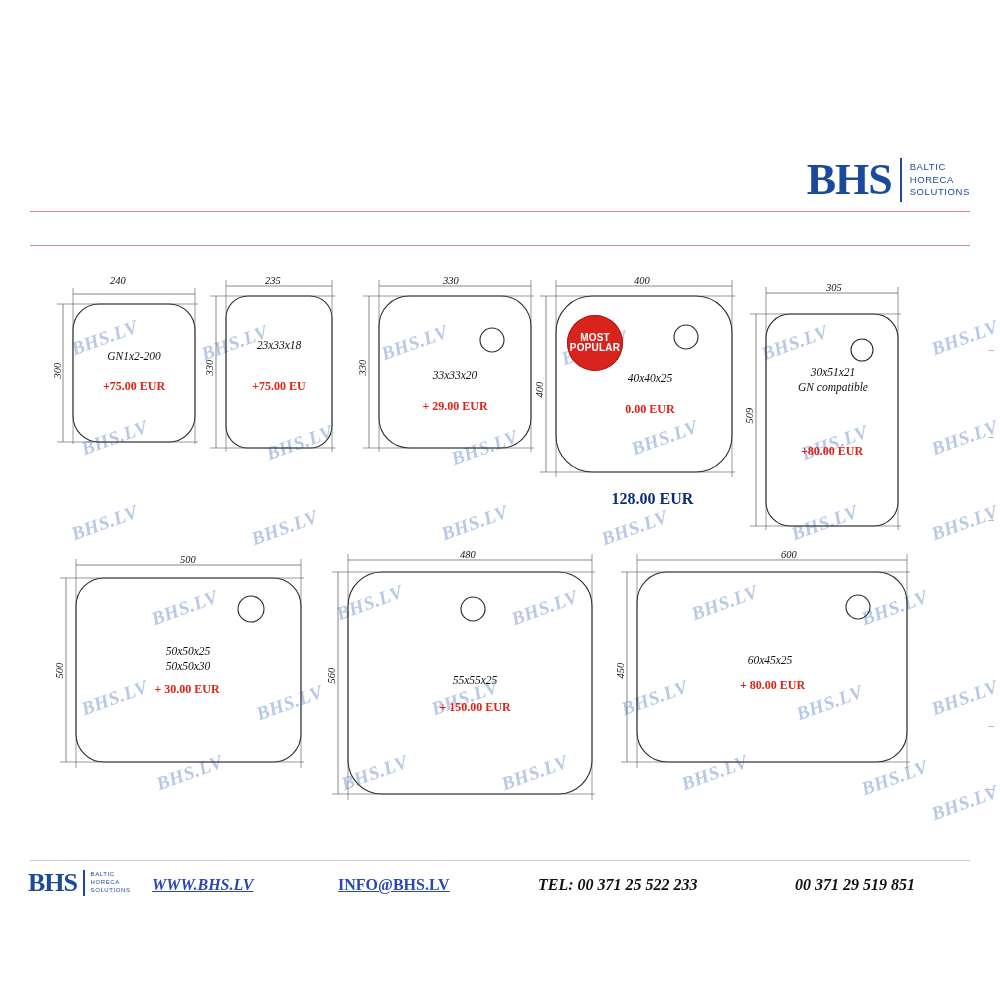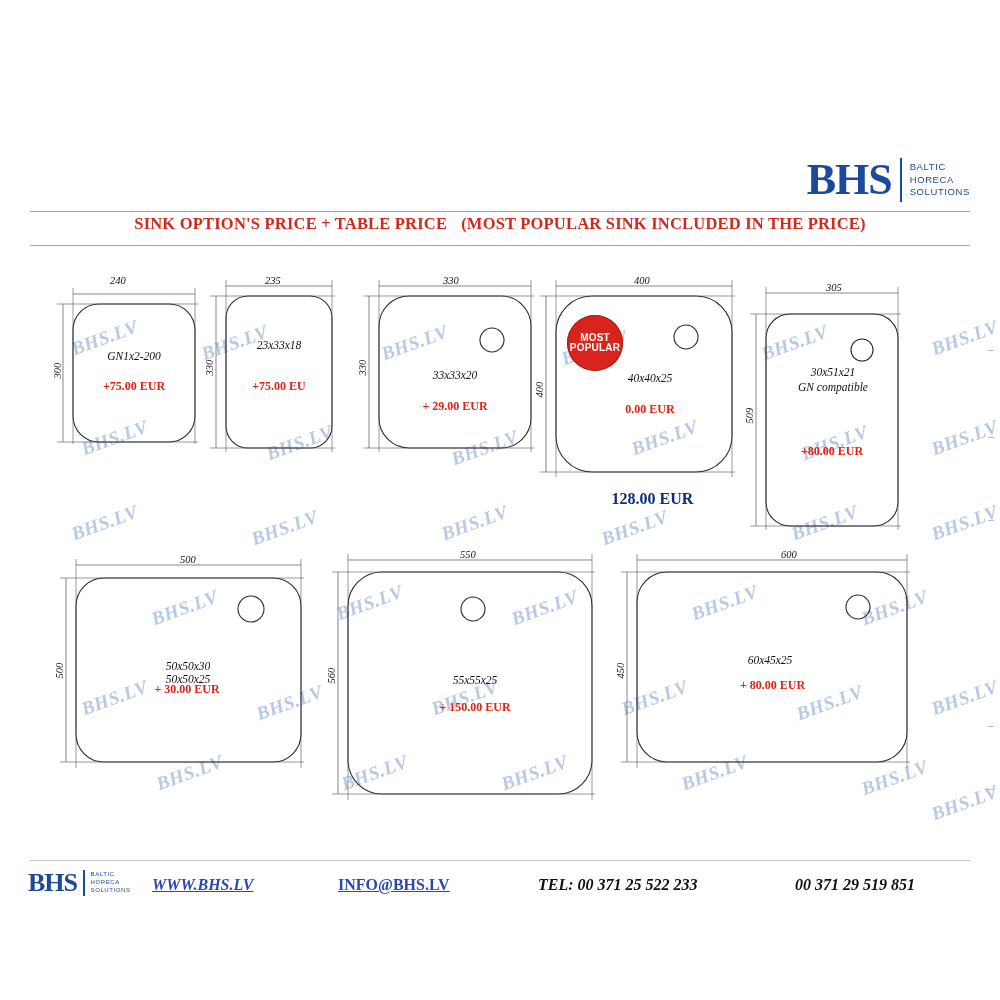--- a/index.html
+++ b/index.html
@@ -233,24 +233,20 @@
     <div class="logo-divider"></div>
     <div class="logo-sub">
       <div>BALTIC</div>
       <div>HORECA</div>
       <div>SOLUTIONS</div>
     </div>
   </div>
 
   <div class="title-rule top"></div>
   <div class="title-rule bottom"></div>
-  <div class="title-wrap">
-    <span class="title-text">SINK OPTION'S PRICE + TABLE PRICE</span>
-    <span class="title-text small" style="margin-left:10px;">(MOST POPULAR SINK INCLUDED IN THE PRICE)</span>
-  </div>
 
   <svg class="canvas" width="1000" height="1000" viewBox="0 0 1000 1000">
     <g fill="none" stroke="#2a2a2a" stroke-width="1.1">
 
       <rect x="73" y="272" width="122" height="138" rx="26" ry="26"></rect>
 
       <line x1="73" y1="262" x2="195" y2="262" stroke="#555" stroke-width="0.7"></line>
       <line x1="73" y1="256" x2="73" y2="412" stroke="#555" stroke-width="0.6"></line>
       <line x1="195" y1="256" x2="195" y2="412" stroke="#555" stroke-width="0.6"></line>
       <line x1="63" y1="272" x2="63" y2="410" stroke="#555" stroke-width="0.7"></line>
@@ -390,25 +386,25 @@
   </div>
 
   <div class="dim" style="left:826px; top:250px;">305</div>
   <div class="dim vert" style="left:734px; top:378px; width:30px; text-align:center;">509</div>
   <div class="sink-label" style="left:768px; top:334px; width:130px;">30x51x21</div>
   <div class="sink-label" style="left:768px; top:349px; width:130px;">GN compatible</div>
   <div class="price" style="left:762px; top:412px; width:140px;">+80.00 EUR</div>
 
   <div class="dim" style="left:180px; top:522px;">500</div>
   <div class="dim vert" style="left:44px; top:633px; width:30px; text-align:center;">500</div>
-  <div class="sink-label" style="left:98px; top:641px; width:180px;">50x50x25</div>
+  <div class="sink-label" style="left:98px; top:613px; width:180px;">50x50x25</div>
   <div class="sink-label" style="left:98px; top:628px; width:180px;">50x50x30</div>
   <div class="price" style="left:92px; top:650px; width:190px;">+ 30.00 EUR</div>
 
-  <div class="dim" style="left:460px; top:517px;">550</div>
+  <div class="dim" style="left:460px; top:517px;">480</div>
   <div class="dim vert" style="left:316px; top:638px; width:30px; text-align:center;">560</div>
   <div class="sink-label" style="left:400px; top:642px; width:150px;">55x55x25</div>
   <div class="price" style="left:390px; top:668px; width:170px;">+ 150.00 EUR</div>
 
   <div class="dim" style="left:781px; top:517px;text-align:center;">600</div>
   <div class="dim vert" style="left:605px; top:633px; width:30px; text-align:center;">450</div>
   <div class="sink-label" style="left:695px; top:622px; width:150px;">60x45x25</div>
   <div class="price" style="left:690px; top:646px; width:165px;">+ 80.00 EUR</div>
 
   <div class="edge-mark" style="top:318px;"></div>

